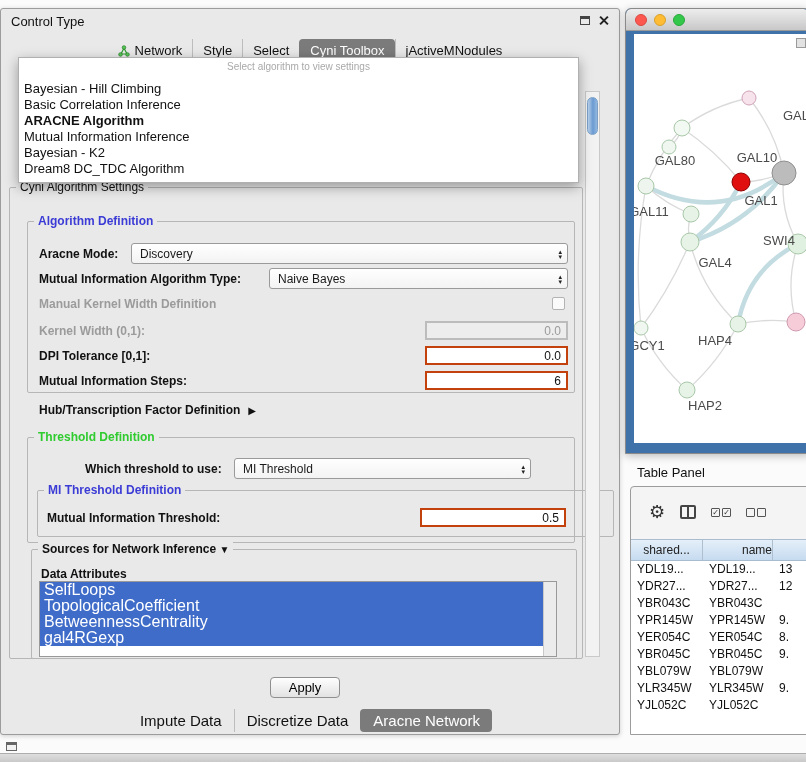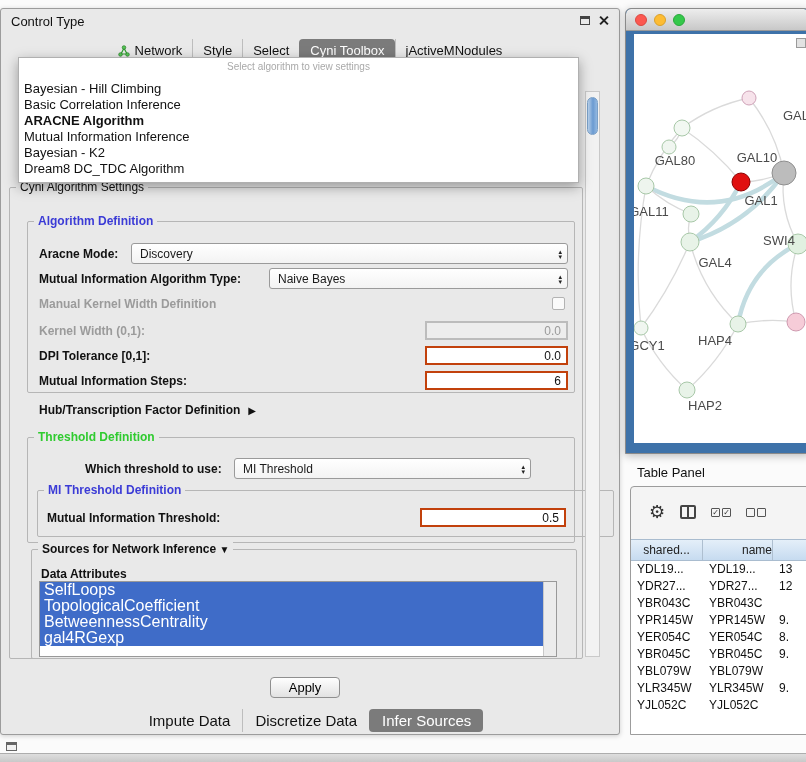--- a/index.html
+++ b/index.html
@@ -229,21 +229,21 @@
 
   <div id="cp-scroll">
     <div id="cp-thumb"></div>
   </div>
 
   <button id="apply-btn">Apply</button>
 
   <div id="bottom-tabs">
       <div class="btab">Impute Data</div>
       <div class="btab">Discretize Data</div>
-      <div class="btab selected">Infer Sources</div>
+      <div class="btab selected">Aracne Network</div>
     </div>
 
   <div id="algo-popup">
     <div class="algo-placeholder">Select algorithm to view settings</div>
     <div id="algo-items">
         <div class="algo-item">Bayesian - Hill Climbing</div>
         <div class="algo-item">Basic Correlation Inference</div>
         <div class="algo-item selected">ARACNE Algorithm</div>
         <div class="algo-item">Mutual Information Inference</div>
         <div class="algo-item">Bayesian - K2</div>

